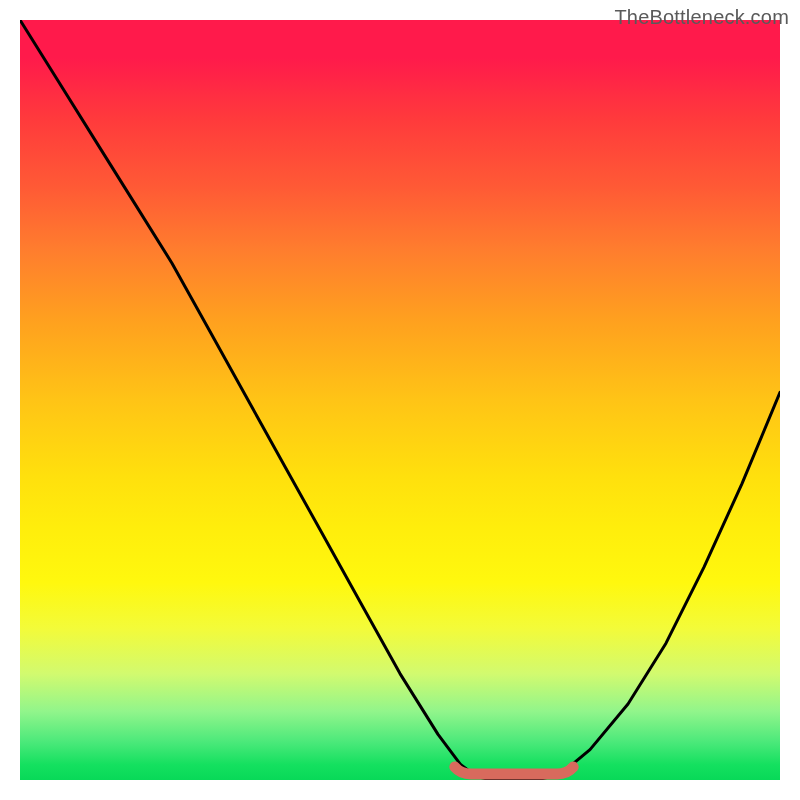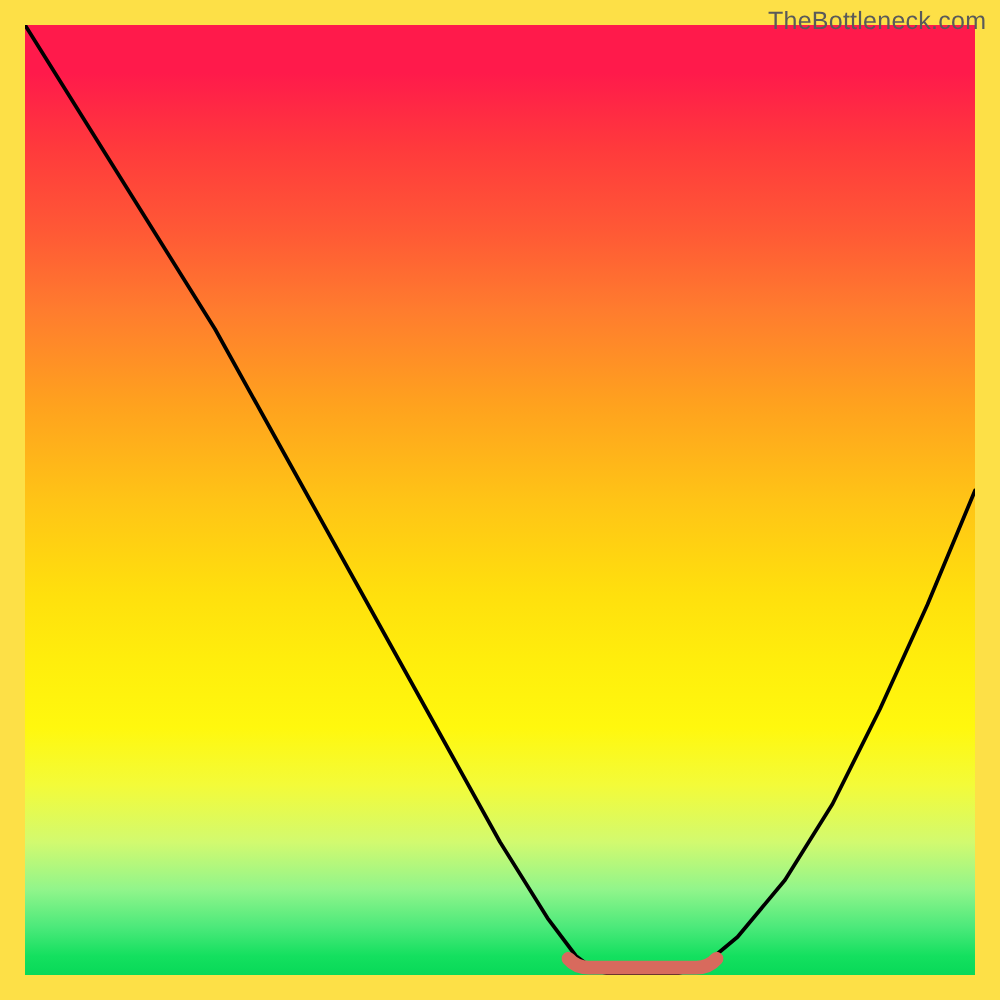--- a/index.html
+++ b/index.html
@@ -8,21 +8,21 @@
     width: 800px;
     height: 800px;
     overflow: hidden;
     background: #000;
     font-family: Arial, Helvetica, sans-serif;
   }
   .root {
     position: relative;
     width: 800px;
     height: 800px;
-    background: #fde047;
+    background: #ffffff;
   }
   .plot-area {
     position: absolute;
     left: 20px;
     top: 20px;
     width: 760px;
     height: 760px;
     overflow: hidden;
   }
   .gradient-fill {

